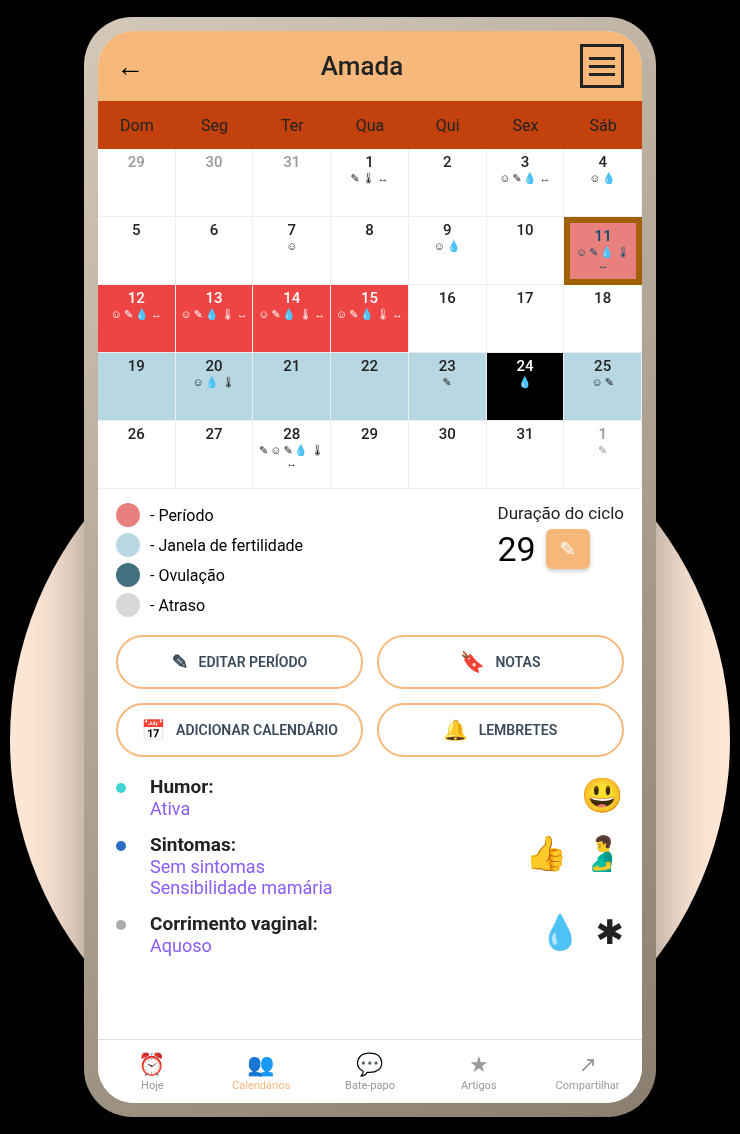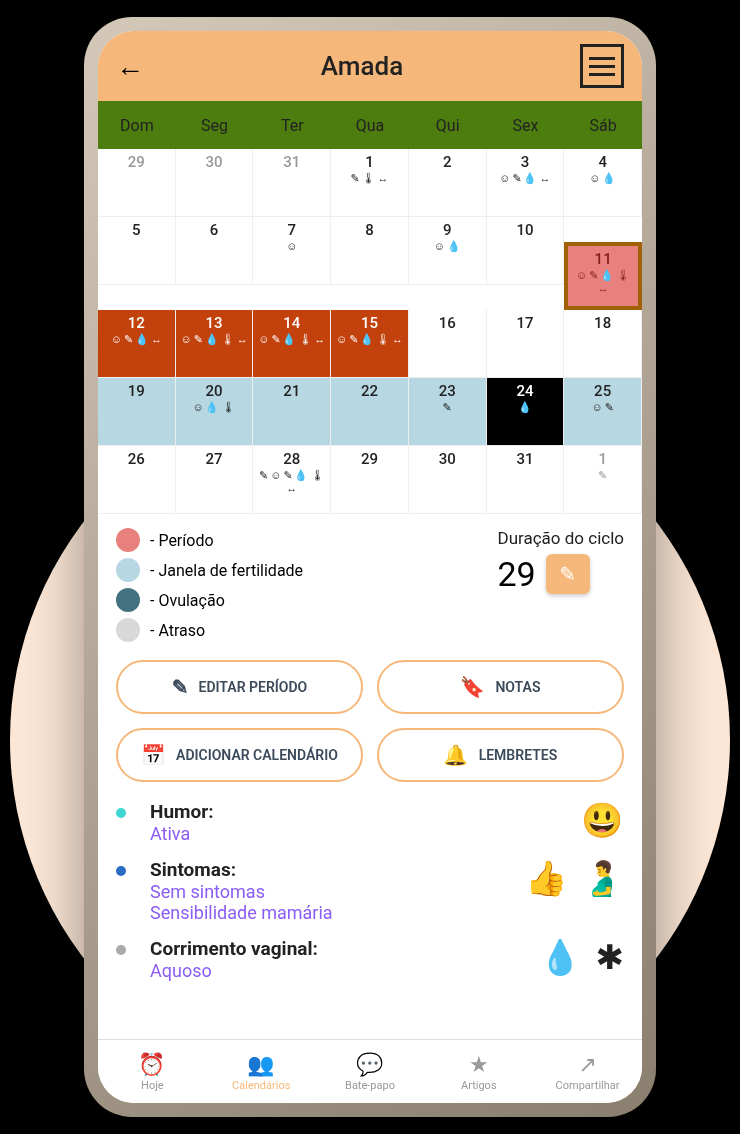--- a/index.html
+++ b/index.html
@@ -57,43 +57,43 @@
     width: 44px; height: 44px;
     border: 3px solid #222;
     display: flex; align-items: center; justify-content: center;
     cursor: pointer;
   }
   .menu-lines { width: 26px; display: flex; flex-direction: column; gap: 5px; }
   .menu-lines span { height: 3px; background: #222; }
   .weekdays {
     display: grid;
     grid-template-columns: repeat(7, 1fr);
-    background: #4d7c0f;
+    background: #c2410c;
     height: 48px;
   }
   .weekday { display: flex; align-items: center; justify-content: center; font-size: 16px; color: #222; }
   .calendar {
     display: grid;
     grid-template-columns: repeat(7, 1fr);
   }
   .cell {
     height: 68px;
     border-right: 1px solid #eee;
     border-bottom: 1px solid #eee;
     display: flex;
     flex-direction: column;
     align-items: center;
     padding: 4px 2px;
     font-size: 15px;
     color: #222;
     position: relative;
   }
   .cell .num { font-weight: 500; }
-  .cell.period { background: #c2410c; color: #fff; }
-  .cell.period-selected { background: #e8817d; color: #7f1d1d; border: 4px solid #a16207; margin-top: 25px; }
+  .cell.period { background: #ef4444; color: #fff; }
+  .cell.period-selected { background: #e8817d; color: #0c4a6e; border: 6px solid #a16207; }
   .cell.fertility { background: #b7d7e2; }
   .cell.ovulation { background: #000000; color: #fff; }
   .cell.gray { color: #999; }
   .icons { font-size: 10px; display: flex; flex-wrap: wrap; justify-content: center; gap: 2px; line-height: 1; margin-top: 2px; max-width: 70px; }
   .icons span { font-size: 11px; }
   .legend-row {
     display: flex;
     justify-content: space-between;
     padding: 14px 18px 10px;
   }

